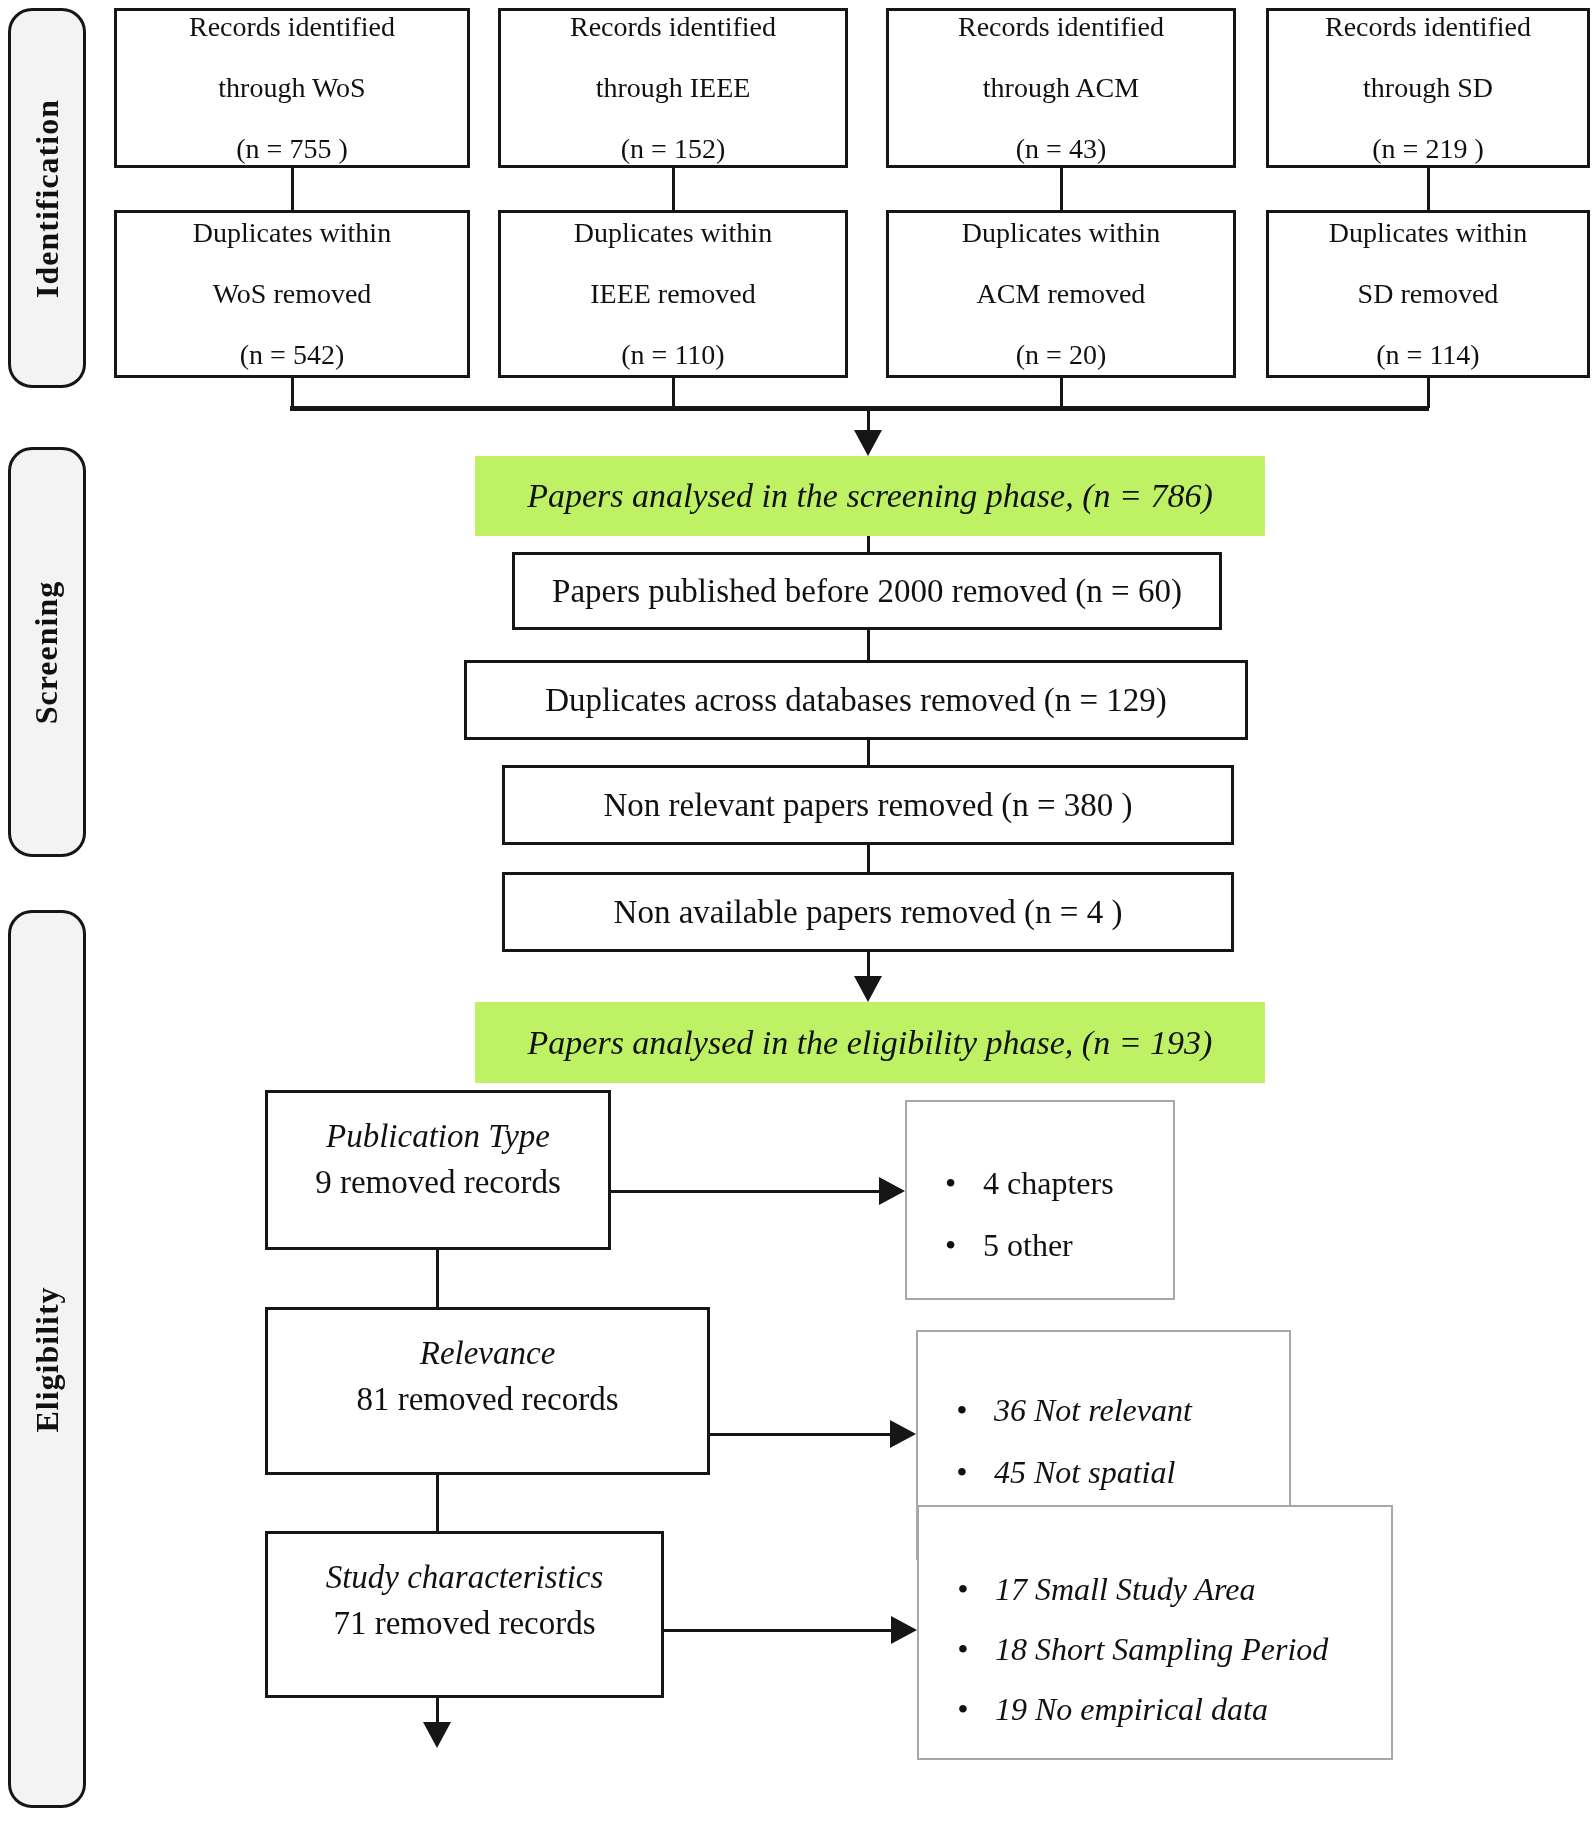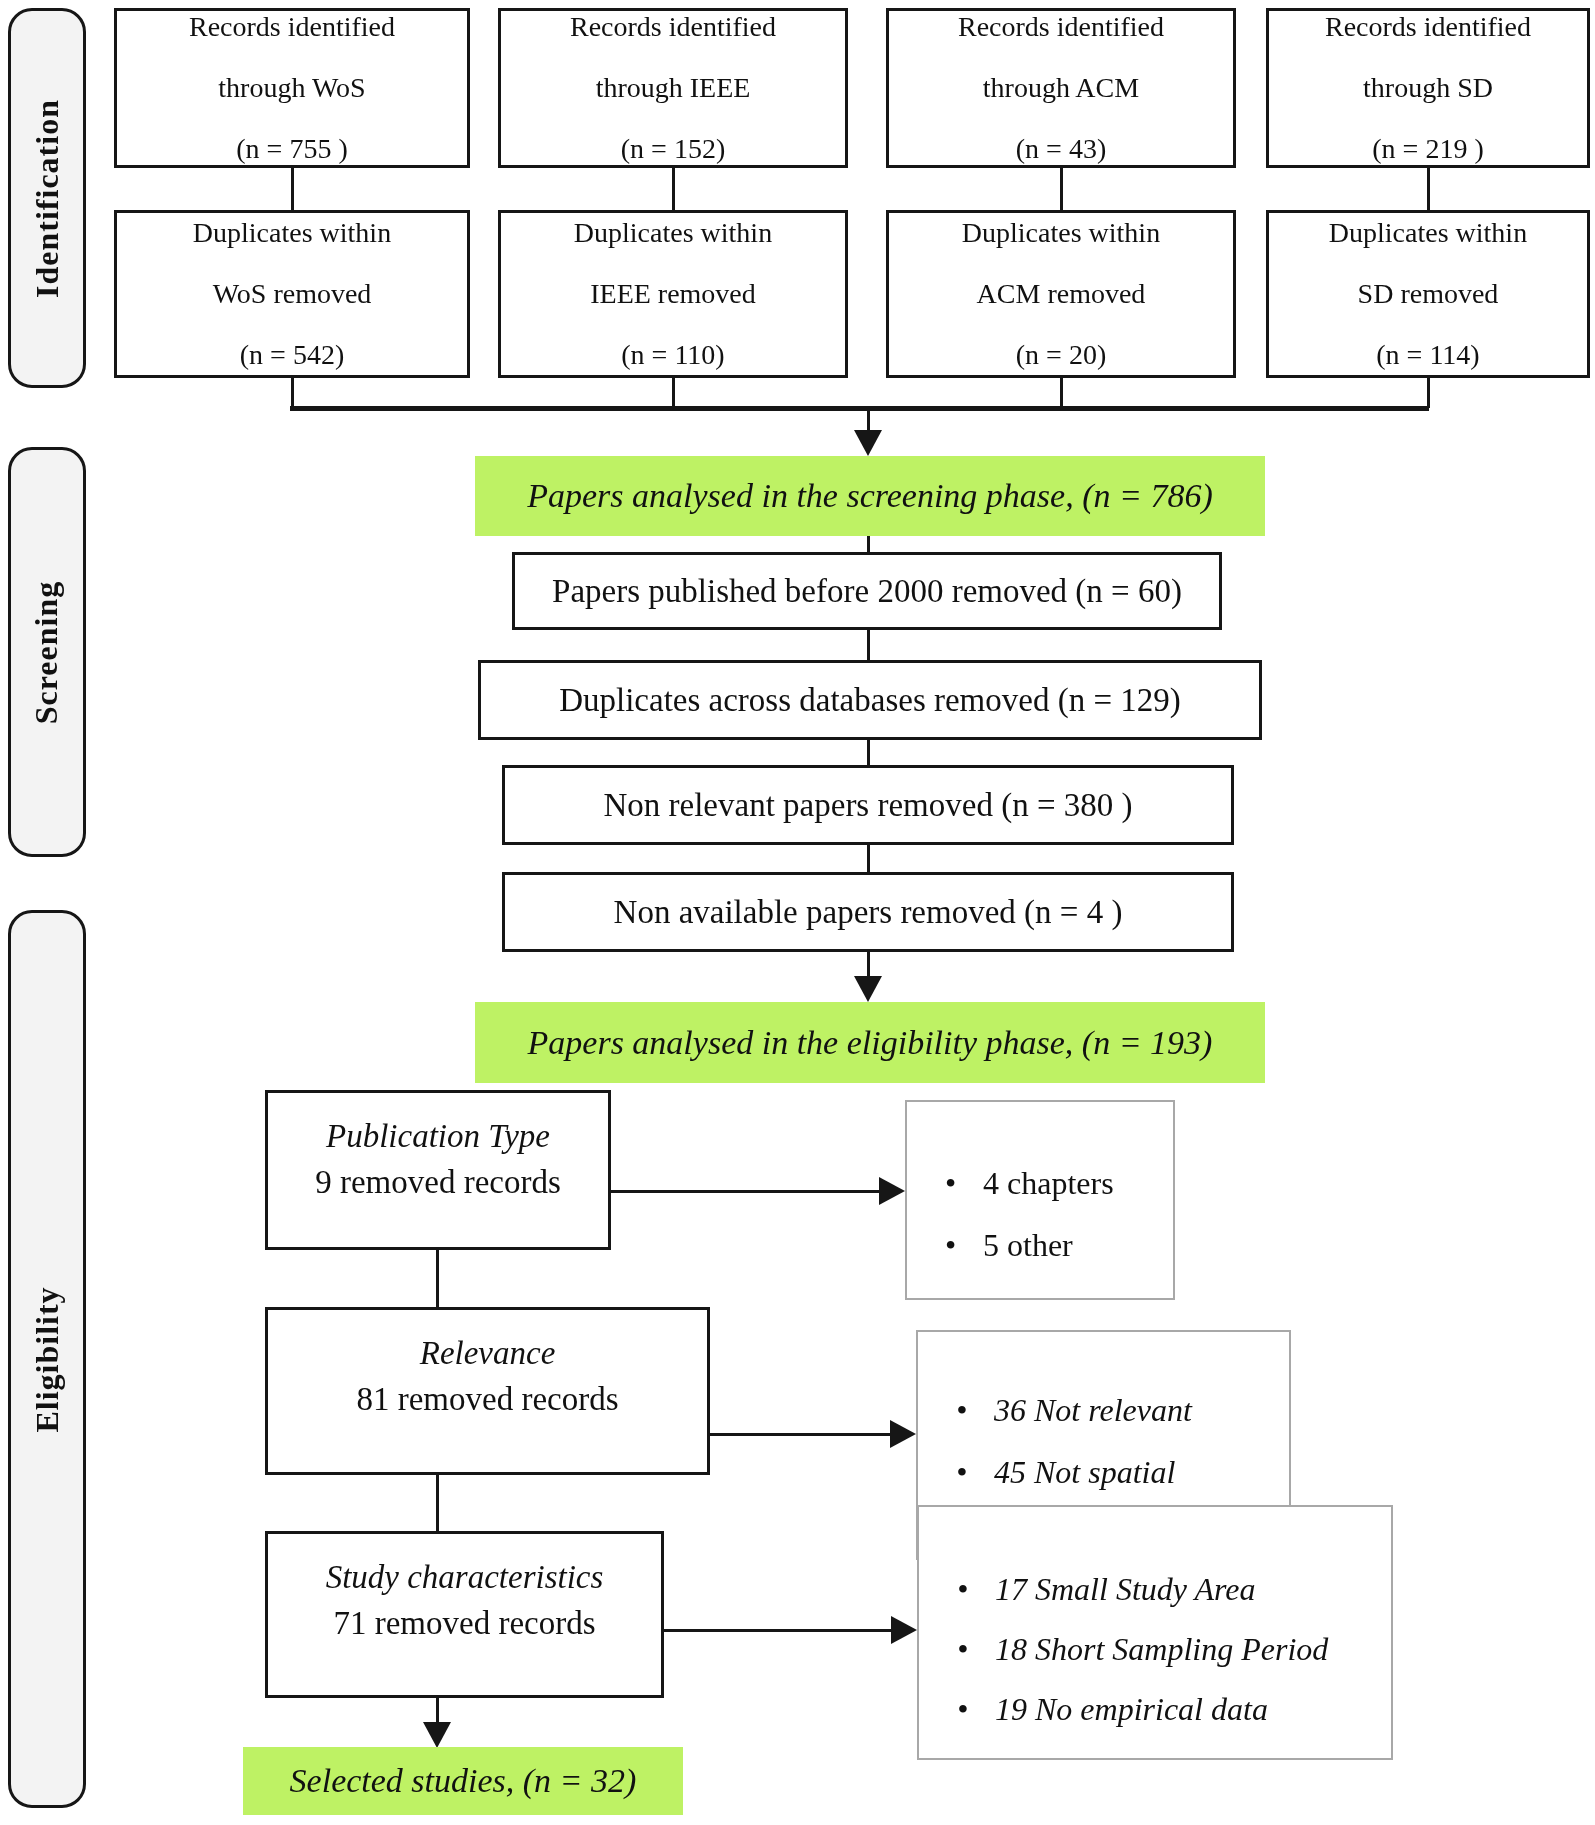--- a/index.html
+++ b/index.html
@@ -138,21 +138,21 @@
   <div class="gray" style="left:475px;top:456px;width:790px;height:80px">
     <span>Papers analysed in the screening phase, (n = 786)</span>
   </div>
   <div class="vl" style="left:866.5px;top:536px;height:17px"></div>
 
   <div class="box step" style="left:512px;top:552px;width:710px;height:78px">
     <span>Papers published before 2000 removed (n = 60)</span>
   </div>
   <div class="vl" style="left:866.5px;top:630px;height:31px"></div>
 
-  <div class="box step" style="left:478px;top:660px;width:784px;height:80px">
+  <div class="box step" style="left:464px;top:660px;width:784px;height:80px">
     <span>Duplicates across databases removed (n = 129)</span>
   </div>
   <div class="vl" style="left:866.5px;top:740px;height:26px"></div>
 
   <div class="box step" style="left:502px;top:765px;width:732px;height:80px">
     <span>Non relevant papers removed (n = 380 )</span>
   </div>
   <div class="vl" style="left:866.5px;top:845px;height:28px"></div>
 
   <div class="box step" style="left:502px;top:872px;width:732px;height:80px">
@@ -202,17 +202,14 @@
   <div class="rbox it four" style="left:917px;top:1505px;width:476px;height:255px;padding-top:34px">
     <ul>
       <li>17 Small Study Area</li>
       <li>18 Short Sampling Period</li>
       <li>19 No empirical data</li>
     </ul>
   </div>
 
   <div class="vl" style="left:435.5px;top:1698px;height:28px"></div>
   <div class="ad" style="left:423px;top:1722px"></div>
-  <div class="gray" style="left:243px;top:1747px;width:440px;height:68px">
-    <span>Selected studies, (n = 32)</span>
-  </div>
 
 </div>
 
 </body></html>

